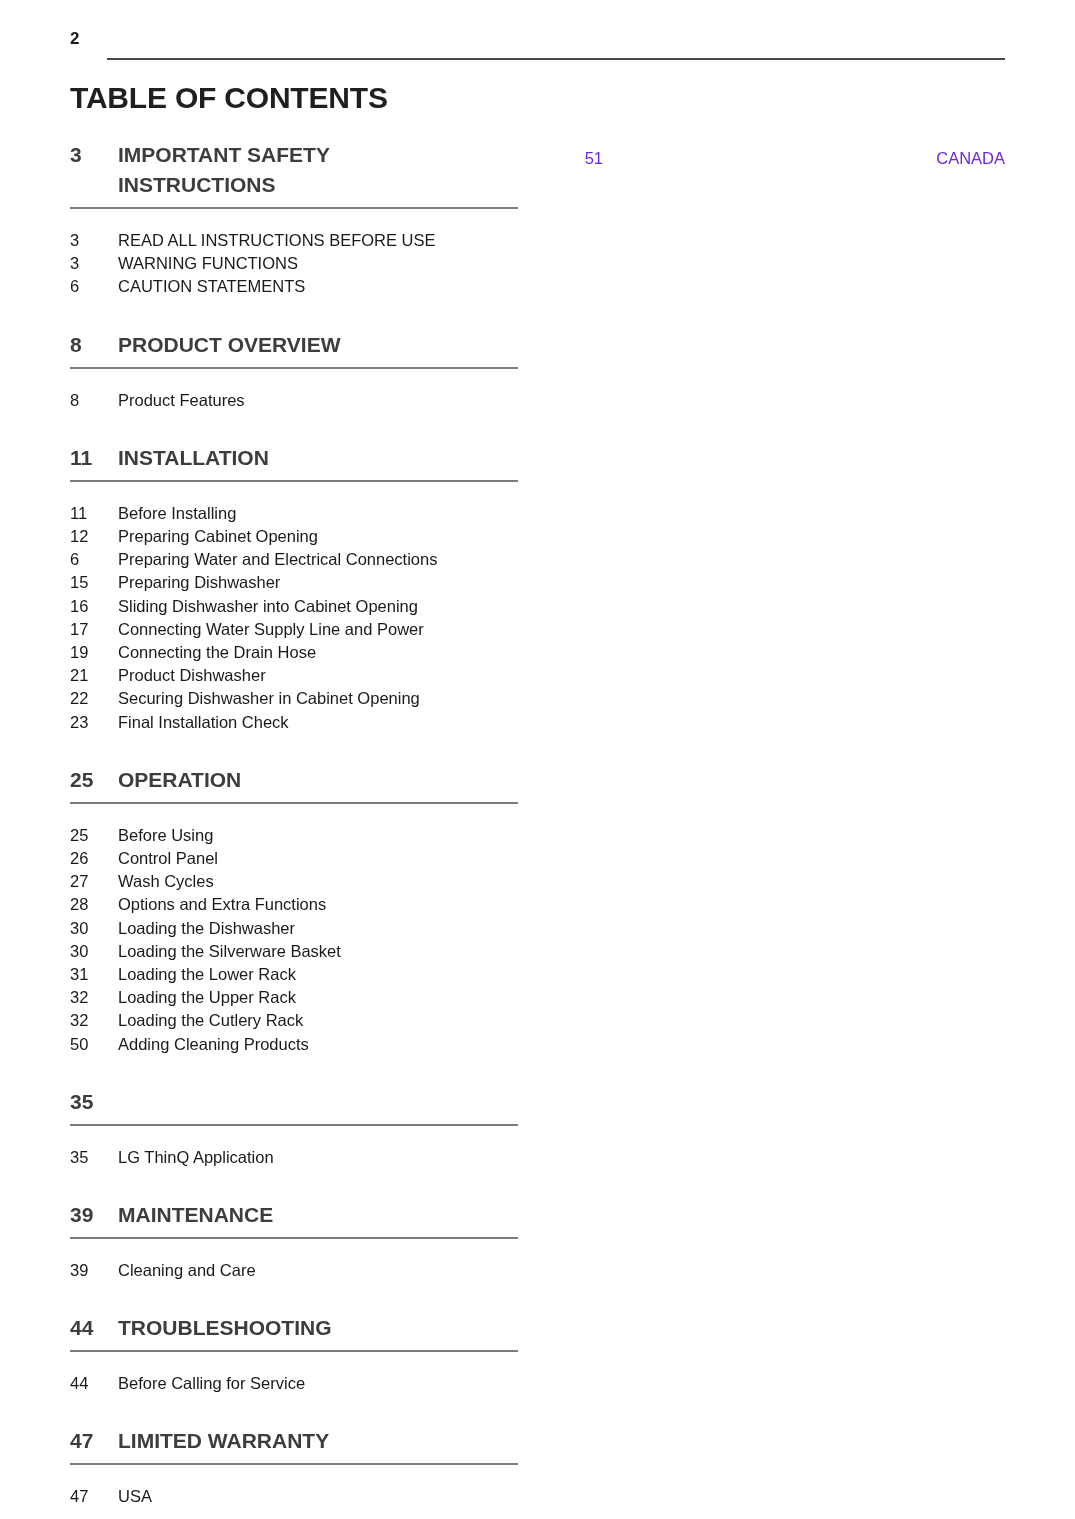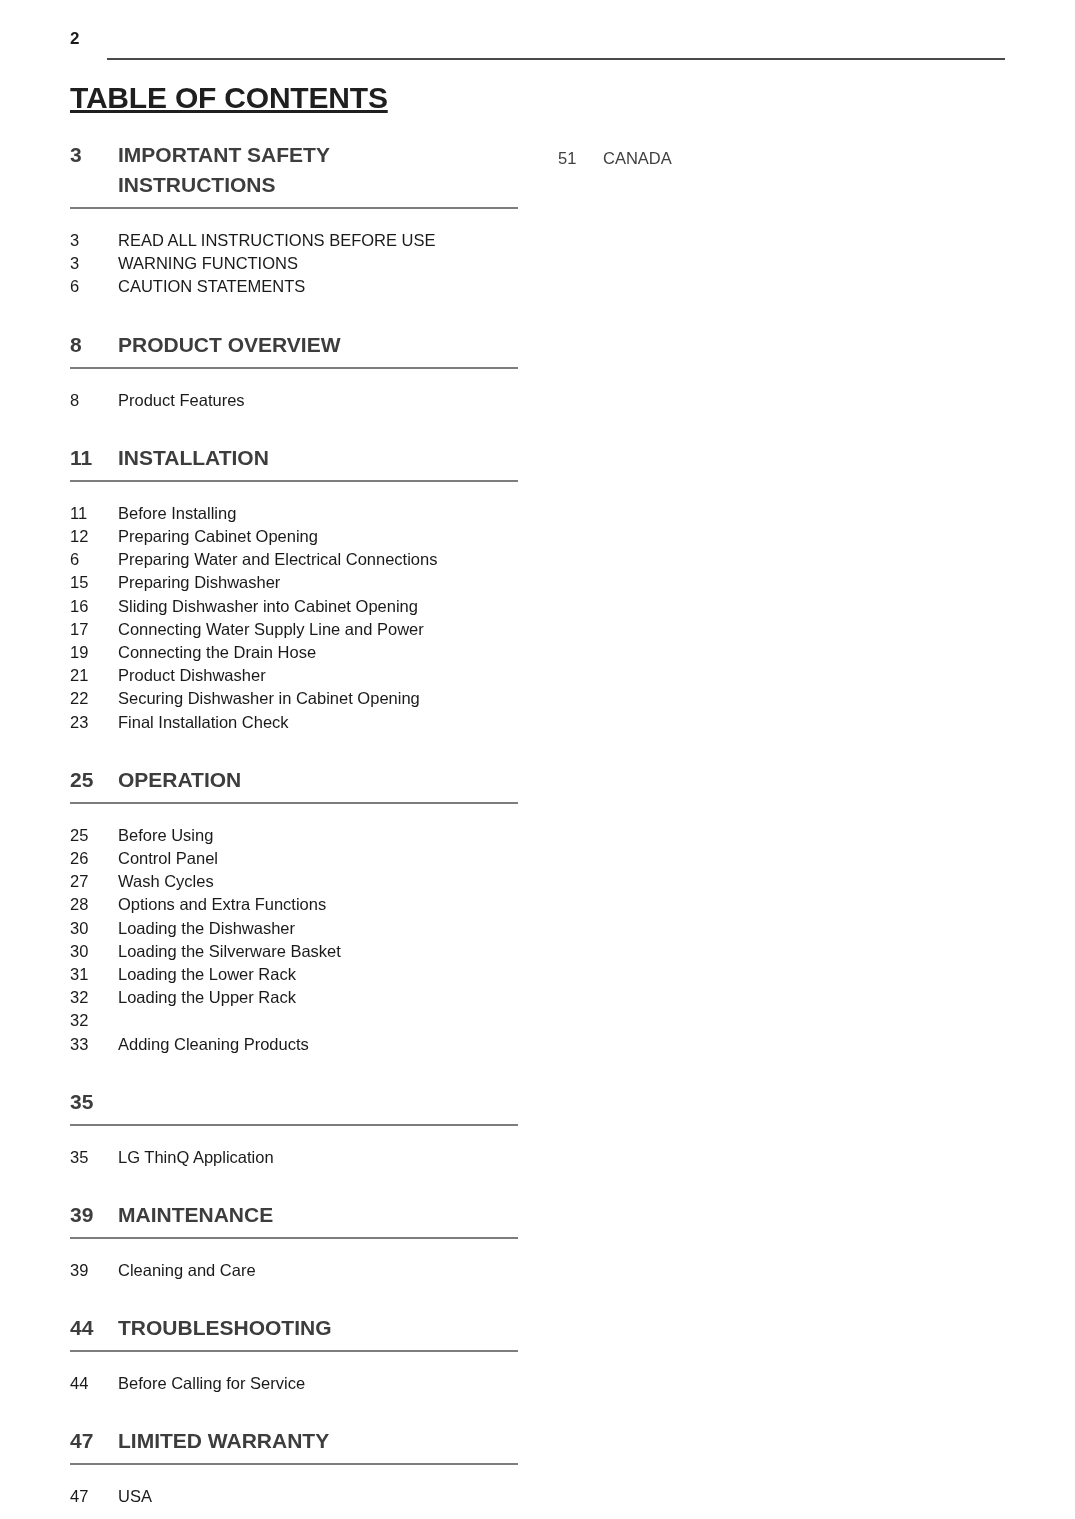--- a/index.html
+++ b/index.html
@@ -34,21 +34,20 @@
   }
 
   
   .doc-title {
     margin: 22px 70px 16px 70px;
     font-size: 30px;
     line-height: 32px;
     font-weight: 700;
     color: #1f1f1f;
     letter-spacing: -0.2px;
-    text-decoration: underline;
   }
 
   
   .columns {
     display: flex;
     align-items: flex-start;
     padding: 0 70px;
     margin-top: 26px;
   }
   .col-left { width: 448px; flex: none; }
@@ -79,21 +78,22 @@
     color: #1a1a1a;
   }
   .item-num { width: 48px; flex: none; }
   .item-label { flex: 1; }
 
   
   .rc-item {
     display: flex;
     font-size: 16.5px;
     line-height: 23.2px;
-    color: #404040;
+    color: #6d28d9;
+    text-align: right;
   }
   .rc-num { width: 45px; flex: none; }
   .rc-label { flex: 1; }
 </style>
 </head>
 <body>
 
 <div class="page">
 
   <div class="pagehead">
@@ -249,24 +249,25 @@
                 <span class="item-label">Loading the Lower Rack</span>
               </li>
 
               <li class="toc-item">
                 <span class="item-num">32</span>
                 <span class="item-label">Loading the Upper Rack</span>
               </li>
 
               <li class="toc-item">
                 <span class="item-num">32</span>
-              </li>
-
-              <li class="toc-item">
-                <span class="item-num">33</span>
+                <span class="item-label">Loading the Cutlery Rack</span>
+              </li>
+
+              <li class="toc-item">
+                <span class="item-num">50</span>
                 <span class="item-label">Adding Cleaning Products</span>
               </li>
 
           </ul>
         </section>
 
         <section class="toc-section">
           <div class="sec-head">
             <span class="sec-num">35</span>
           </div>

